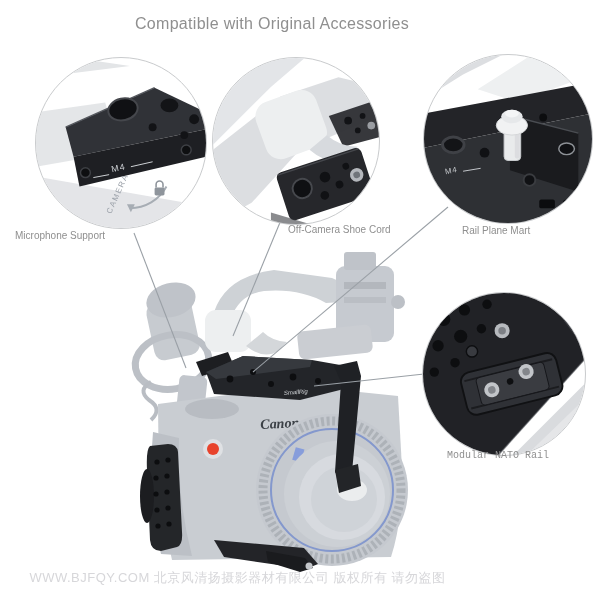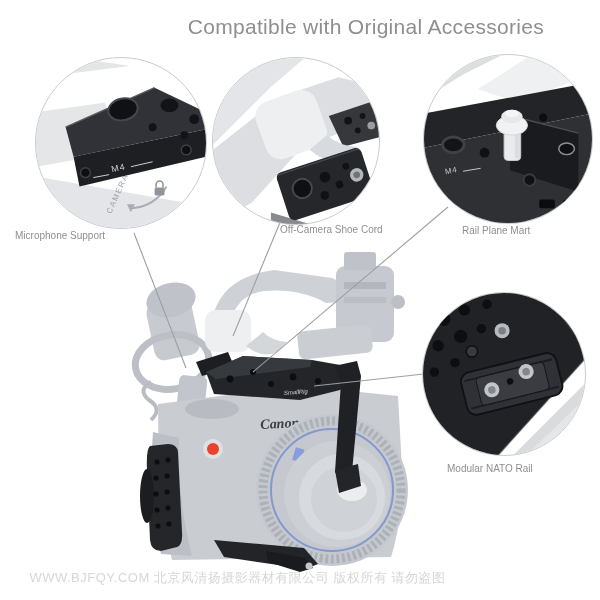--- a/index.html
+++ b/index.html
@@ -1,31 +1,31 @@
 <!DOCTYPE html>
 <html><head>
 <meta charset="utf-8">
 <style>
   html,body{margin:0;padding:0;width:600px;height:600px;background:#ffffff;overflow:hidden;}
   body{position:relative;font-family:"Liberation Sans",sans-serif;}
-  .title{position:absolute;top:15px;left:0;width:544px;text-align:right;
-         font-size:21px;letter-spacing:.3px;color:#8f8f8f;}
+  .title{position:absolute;top:15px;left:0;width:544px;text-align:center;
+         font-size:16px;letter-spacing:.3px;color:#8f8f8f;}
   .scene{position:absolute;left:0;top:0;width:600px;height:600px;z-index:1;}
   .callout-circle{position:absolute;border-radius:50%;border:1px solid #c9cbcd;
                   overflow:hidden;background:#ffffff;z-index:2;box-sizing:border-box;}
   .callout-circle svg{display:block;width:100%;height:100%;}
   .c1{left:35px;top:57px;width:172px;height:172px;}
   .c2{left:212px;top:57px;width:168px;height:168px;}
   .c3{left:423px;top:54px;width:170px;height:170px;}
   .c4{left:422px;top:292px;width:164px;height:164px;}
   .callout-label{position:absolute;font-size:10px;color:#8f8f8f;white-space:nowrap;z-index:3;}
   .lbl1{left:15px;top:230px;}
-  .lbl2{left:280px;top:224px;}
+  .lbl2{left:288px;top:224px;}
   .lbl3{left:462px;top:225px;}
-  .lbl4{left:447px;top:463px;}
+  .lbl4{left:447px;top:450px;font-family:Liberation Mono, monospace;}
   .watermark{position:absolute;left:0;bottom:13px;width:475px;text-align:center;
              font-size:13px;color:#d7d7da;letter-spacing:.5px;z-index:3;}
   .canon-logo{font-family:"Liberation Serif",serif;font-style:italic;font-weight:bold;
               font-size:14px;fill:#3b4046;text-anchor:middle;}
   .cage-brand{font-size:6px;font-style:italic;fill:#cfd2d6;}
   .engraving{font-size:9px;fill:#cfd2d6;letter-spacing:1px;}
   .engraving-sm{font-size:8px;fill:#c6c9cd;letter-spacing:1px;}
   .dial-text{font-size:8px;fill:#9ba1a9;letter-spacing:1.5px;}
 </style>
 </head>

